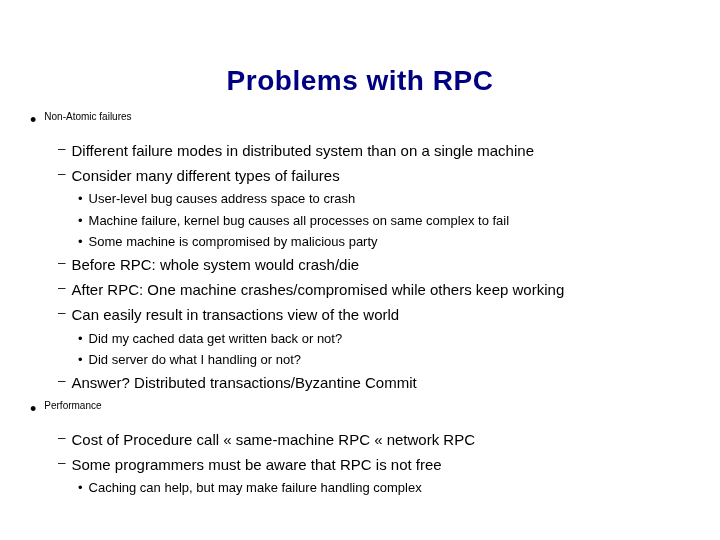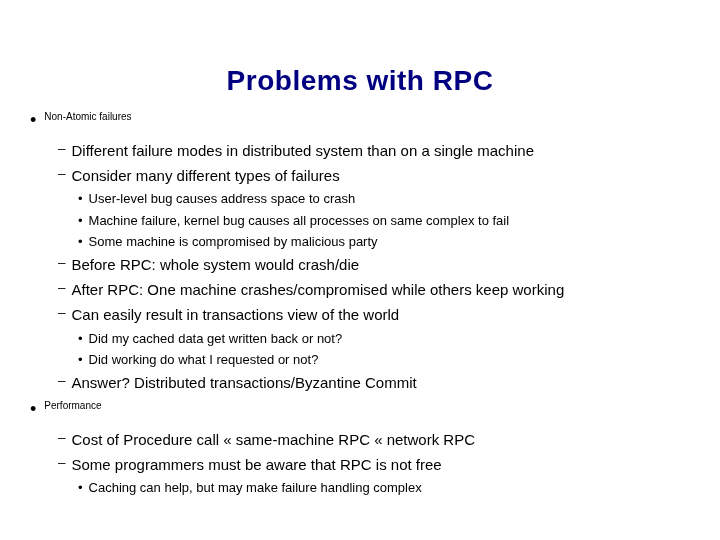--- a/index.html
+++ b/index.html
@@ -160,21 +160,21 @@
         <span class="dash">–</span>
         <span class="dash-text">Can easily result in transactions view of the world</span>
       </div>
       <div class="sub-sub-items">
         <div class="dot-item">
           <span class="dot-bullet">•</span>
           <span class="dot-text">Did my cached data get written back or not?</span>
         </div>
         <div class="dot-item">
           <span class="dot-bullet">•</span>
-          <span class="dot-text">Did working do what I requested or not?</span>
+          <span class="dot-text">Did server do what I handling or not?</span>
         </div>
       </div>
 
       <div class="dash-item">
         <span class="dash">–</span>
         <span class="dash-text">Answer? Distributed transactions/Byzantine Commit</span>
       </div>
 
     </div>
 

